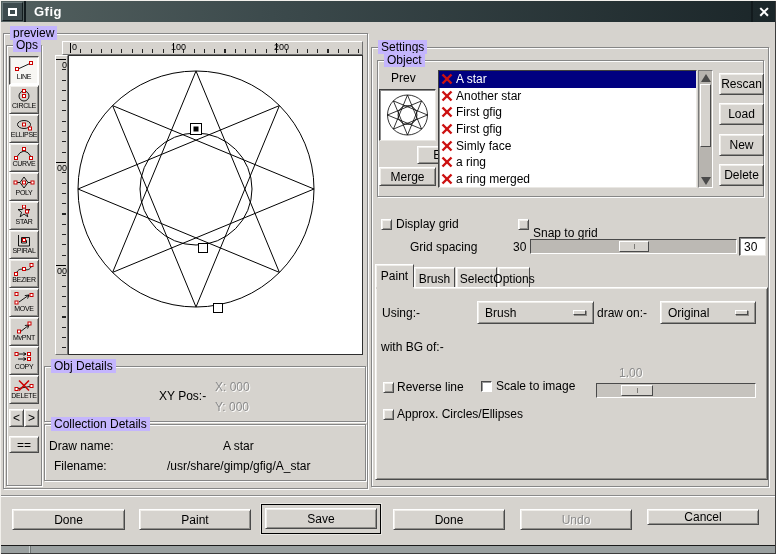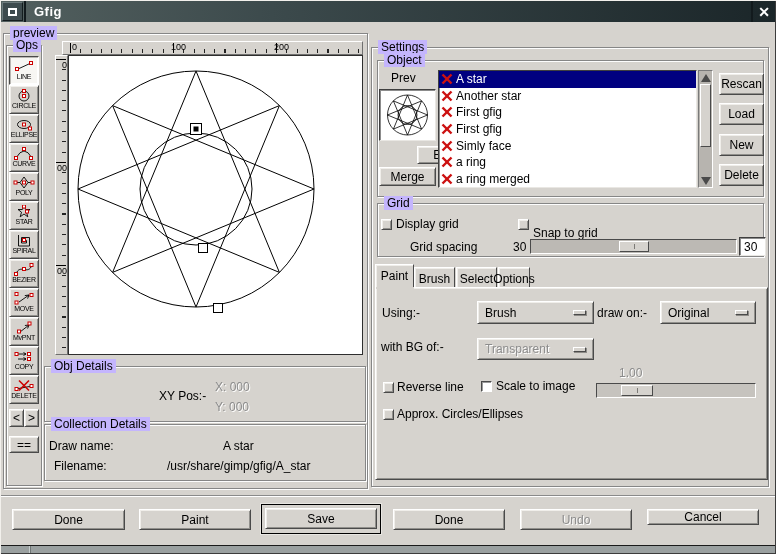--- a/index.html
+++ b/index.html
@@ -381,23 +381,20 @@
   <div class="btn raised" style="position:absolute; left:719px; top:103px; width:45px; height:22px;">
       <span>Load</span>
     </div>
   <div class="btn raised" style="position:absolute; left:719px; top:134px; width:45px; height:22px;">
       <span>New</span>
     </div>
   <div class="btn raised" style="position:absolute; left:719px; top:164px; width:45px; height:22px;">
       <span>Delete</span>
     </div>
 
-  <div class="frame" style="left:377px; top:203px; width:387px; height:54px;">
-    <div class="frame-label">Grid</div>
-  </div>
   <div class="cb raised" style="left:381px; top:219px;"></div>
   <div class="lbl" style="left:396px; top:217px;">Display grid</div>
   <div class="cb raised" style="left:518px; top:219px;"></div>
   <div class="lbl" style="left:533px; top:226px;">Snap to grid</div>
   <div class="lbl" style="left:410px; top:240px;">Grid spacing</div>
   <div class="lbl" style="left:513px; top:240px;">30</div>
   <div class="trough" style="left:530px; top:239px; width:207px; height:15px;">
     <div class="handle" style="left:88px; width:30px;">
         <i></i>
       </div>
@@ -425,24 +422,20 @@
     <span>Brush</span>
     <div class="opt-ind"></div>
   </div>
   <div class="lbl" style="left:597px; top:306px;">draw on:-</div>
   <div class="optmenu raised" style="left:660px; top:301px; width:96px; height:23px;">
     <span>Original</span>
     <div class="opt-ind"></div>
   </div>
 
   <div class="lbl" style="left:381px; top:340px;">with BG of:-</div>
-  <div class="optmenu raised" style="left:477px; top:338px; width:117px; height:22px;">
-    <span class="dis">Transparent</span>
-    <div class="opt-ind"></div>
-  </div>
 
   <div class="cb raised" style="left:383px; top:382px;"></div>
   <div class="lbl" style="left:397px; top:380px;">Reverse line</div>
   <div class="cb raised checked" style="left:481px; top:381px;"></div>
   <div class="lbl" style="left:496px; top:379px;">Scale to image</div>
   <div class="lbl dis" style="left:619px; top:366px;">1.00</div>
   <div class="trough" style="left:596px; top:383px; width:160px; height:15px; background:#c6c3be;">
     <div class="handle" style="left:24px; width:32px;">
         <i></i>
       </div>

